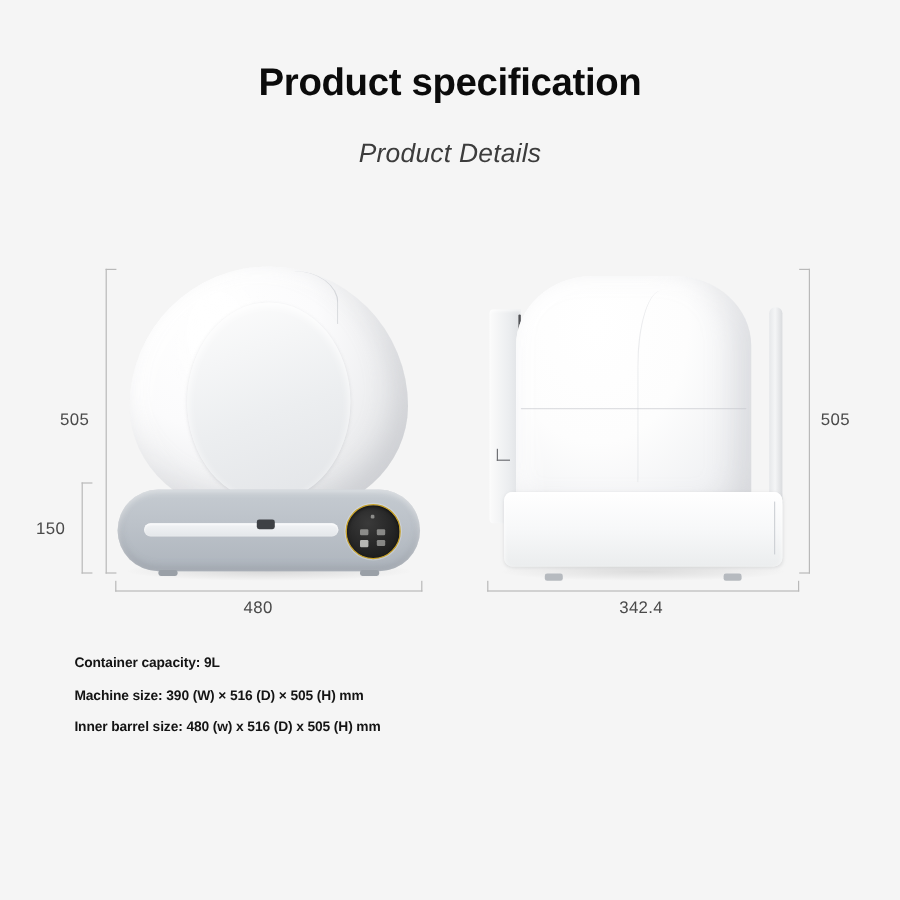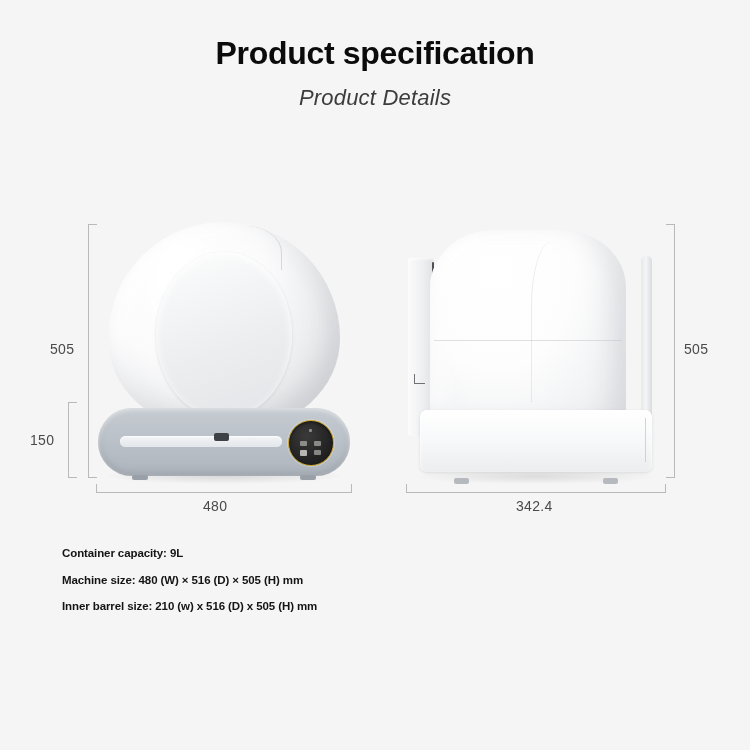--- a/index.html
+++ b/index.html
@@ -17,21 +17,21 @@
 
   
   #header {
     position: absolute;
     top: 0;
     left: 0;
     width: 750px;
     text-align: center;
   }
   #page-title {
-    margin: 0;
+    margin: 15px;
     padding-top: 36px;
     font-size: 32px;
     font-weight: bold;
     color: #0b0b0b;
     letter-spacing: -0.3px;
     line-height: 1.1;
   }
   #page-subtitle {
     margin: 0;
     padding-top: 14px;
@@ -459,15 +459,15 @@
   <div class="dim-v tick-left" style="left:674px; top:224px; height:254px;"></div>
   <div class="dim-label" style="left:684px; top:341px;">505</div>
 
   <div class="dim-h" style="left:406px; top:492px; width:260px;"></div>
   <div class="dim-label" style="left:516px; top:498px;">342.4</div>
 
 </div>
 
 <div id="spec-list">
   <div class="spec-line">Container capacity: 9L</div>
-  <div class="spec-line">Machine size: 480 (W) × 516 (D) × 505 (H) mm</div>
-  <div class="spec-line">Inner barrel size: 210 (w) x 516 (D) x 505 (H) mm</div>
+  <div class="spec-line">Machine size: 390 (W) × 516 (D) × 505 (H) mm</div>
+  <div class="spec-line">Inner barrel size: 480 (w) x 516 (D) x 505 (H) mm</div>
 </div>
 
 </body></html>

